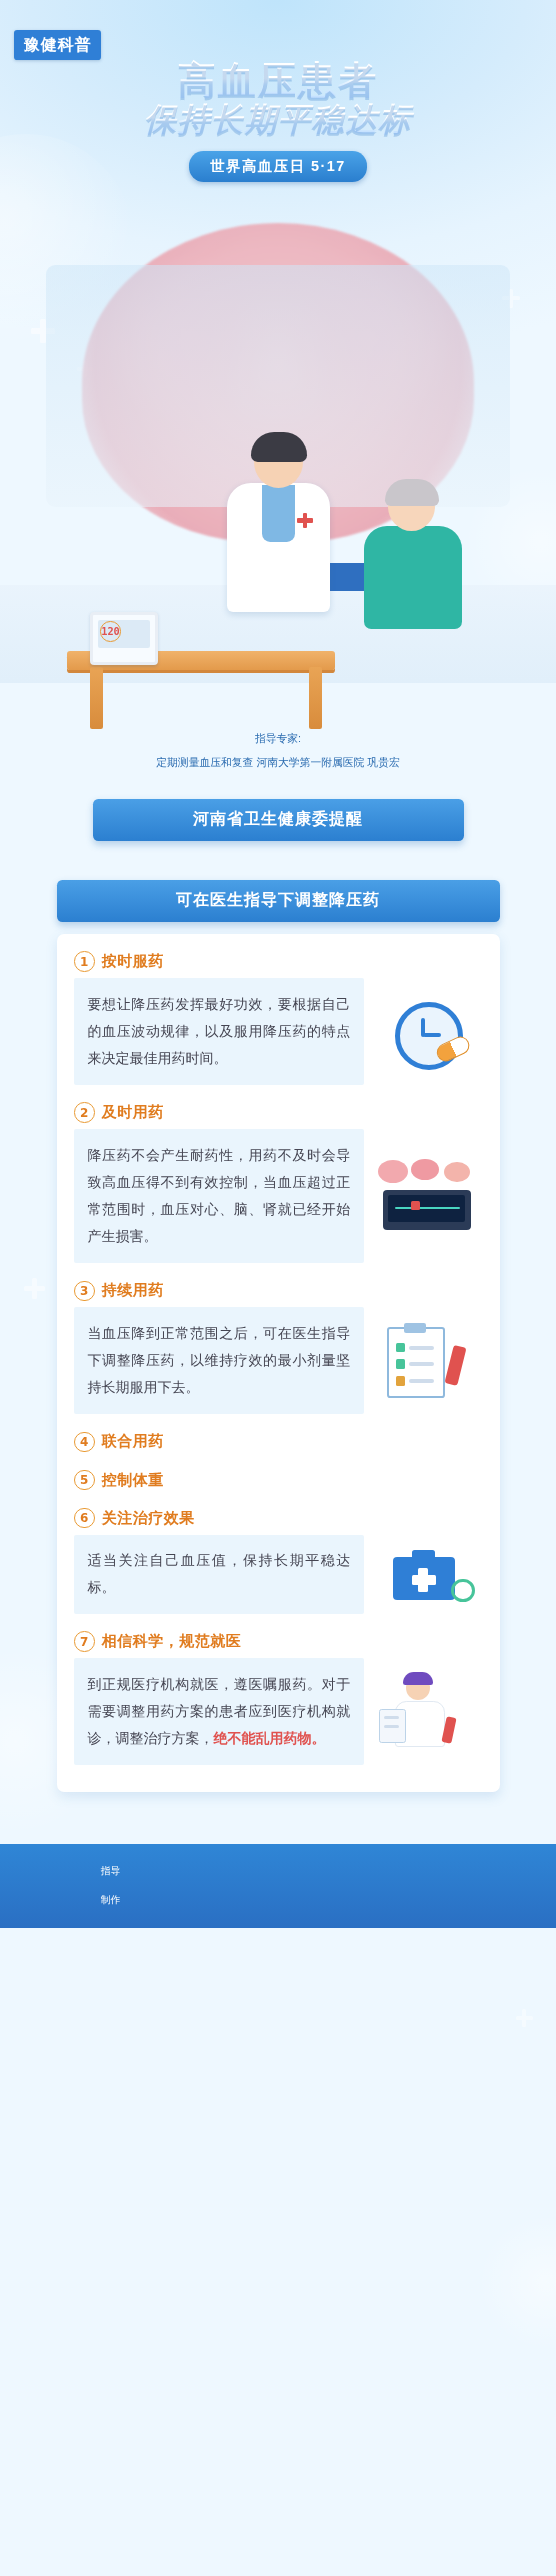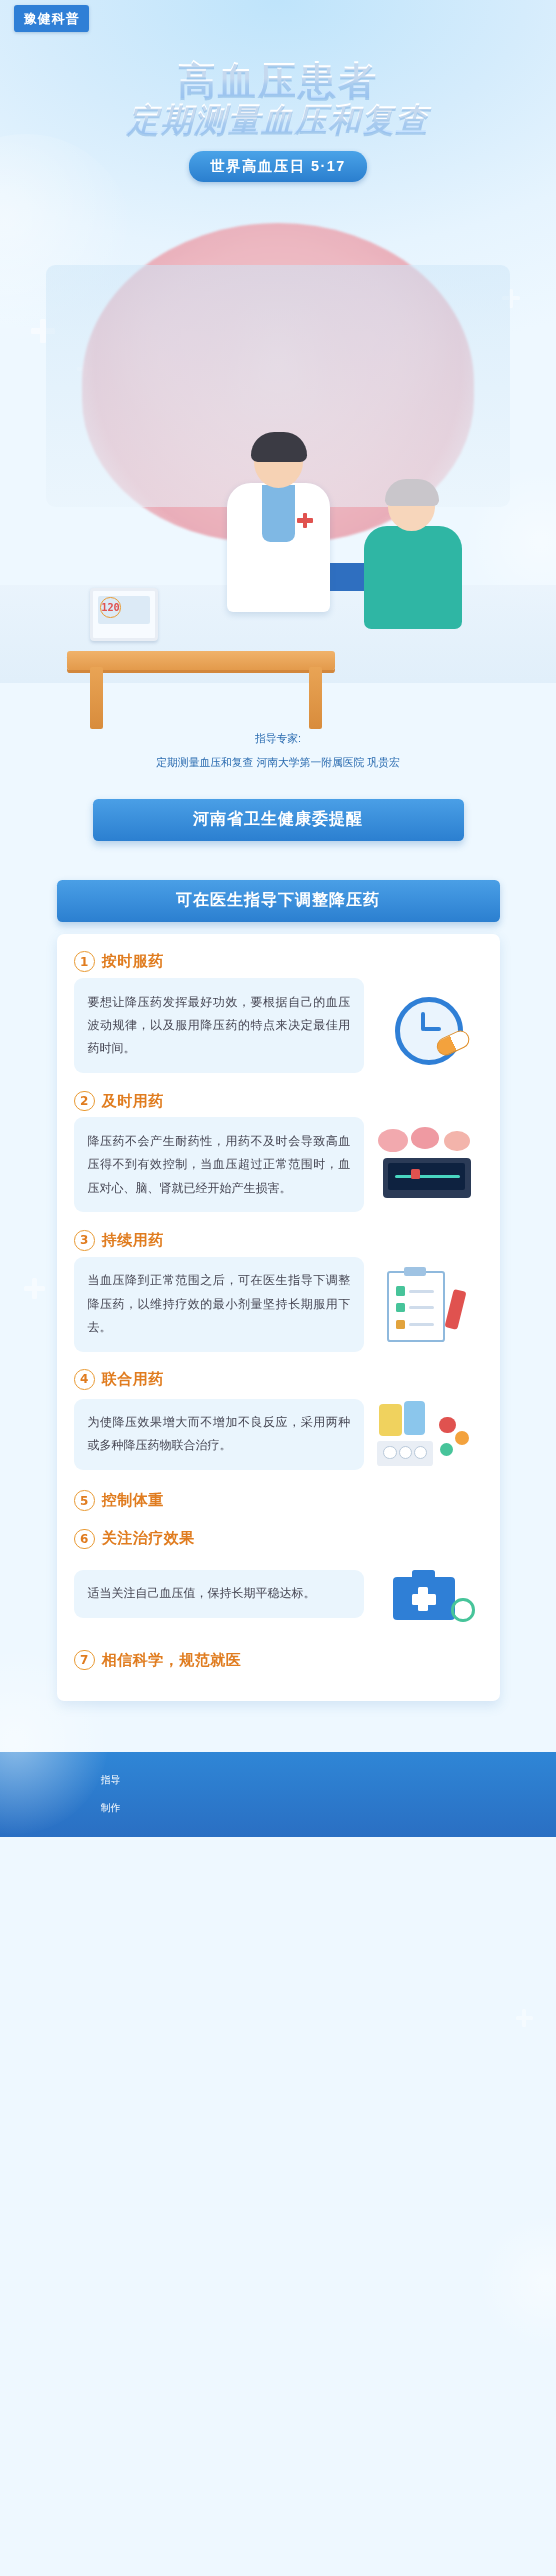--- a/index.html
+++ b/index.html
@@ -25,23 +25,23 @@
   .b3{width:185px;height:185px;left:-77px;top:1649px;background:radial-gradient(circle at 50% 50%,#ffffff 0%,rgba(255,255,255,0) 72%);}
   .b4{width:134px;height:134px;right:-57px;top:2215px;background:radial-gradient(circle at 50% 50%,#ffffff 0%,rgba(255,255,255,0) 72%);}
 
   .cross{position:absolute;opacity:.55;pointer-events:none;}
   .cross i{position:absolute;background:#ffffff;border-radius:1.5px;display:block;}
   .cross .h{left:0;top:38%;width:100%;height:24%;}
   .cross .v{top:0;left:38%;height:100%;width:24%;}
 
   
   .badge{
-    position:absolute;left:14.4px;top:5px;
+    position:absolute;left:14.4px;top:30px;
     background:#2f7fd6;color:#ffffff;
-    font-size:13px;letter-spacing:1px;
+    font-size:16px;letter-spacing:1px;
     padding:4.6px 9.3px;border-radius:3.1px;
     box-shadow:0 1px 3.1px rgba(20,70,130,.25);
     font-weight:bold;
   }
   
   .title-wrap{position:relative;padding-top:59px;text-align:center;}
   .title-1,.title-2{
     font-size:38px;font-weight:bold;line-height:1.12;letter-spacing:2.1px;
     background:linear-gradient(180deg,#ffffff 0%,#ffffff 45%,#d8ecff 60%,#bcdcff 100%);
     -webkit-background-clip:text;background-clip:text;color:transparent;
@@ -82,21 +82,21 @@
     background:linear-gradient(180deg,#e8f2fb 0%,#dbebf8 100%);opacity:.7;
   }
   .desk{
     position:absolute;left:67px;bottom:59px;width:268px;height:18.5px;
     background:linear-gradient(180deg,#f0b26a 0%,#e39a4b 100%);border-radius:3.1px;
     box-shadow:0 3.1px 0 #d2873c;
   }
   .desk-legL,.desk-legR{position:absolute;bottom:0;width:13.4px;height:62px;background:linear-gradient(180deg,#e9a455,#d88c3c);border-radius:2.1px;}
   .desk-legL{left:90px;} .desk-legR{left:309px;}
   .monitor{
-    position:absolute;left:90px;bottom:88px;width:62px;height:47px;
+    position:absolute;left:90px;bottom:64px;width:62px;height:47px;
     background:#f7fbff;border:3.1px solid #e9eef5;border-radius:4.1px;
     box-shadow:0 1.5px 3.1px rgba(40,80,130,.18);
   }
   .monitor .screen{position:absolute;left:5.2px;top:5.2px;right:5.2px;bottom:13.4px;background:#dceaf6;border-radius:2.1px;}
   .monitor .num{position:absolute;left:7.2px;top:6.2px;color:#e0524f;font-size:10.3px;font-weight:bold;font-family:"DejaVu Sans Mono",monospace;}
   .doctor{
     position:absolute;left:222px;bottom:77px;width:113px;height:216px;
   }
   .doc-head{position:absolute;left:32px;top:0;width:49px;height:52px;border-radius:50%;background:#f6d2b4;}
   .doc-hair{position:absolute;left:29px;top:-4.1px;width:56px;height:30px;border-radius:28px 28px 8.2px 8.2px;background:#3b3b44;}
@@ -148,22 +148,22 @@
     width:20.6px;height:20.6px;border-radius:50%;
     border:1.5px solid #e99a33;color:#e07c1f;
     font-size:12px;font-weight:bold;
     display:flex;align-items:center;justify-content:center;
     box-sizing:border-box;flex:none;
     font-family:"DejaVu Sans","Liberation Sans",sans-serif;
   }
   .step-title{font-size:15px;font-weight:bold;color:#e07c1f;letter-spacing:0.5px;}
   .step-body{display:flex;align-items:center;gap:10.3px;}
   .bubble{
-    flex:1;background:#eaf5fd;border-radius:9px;
-    padding:12.4px 13.4px;font-size:12px;line-height:1.95;color:#454552;text-align:justify;
+    flex:1;background:#eaf5fd;border-radius:2px;
+    padding:12.4px 13.4px;font-size:14px;line-height:1.95;color:#454552;text-align:justify;
   }
   .bubble b{color:#e0524f;}
   .art{width:108px;height:77px;flex:none;position:relative;}
 
   
   .pill{position:absolute;border-radius:515px;}
   .circ{position:absolute;border-radius:50%;}
   .rect{position:absolute;border-radius:3.1px;}
 
   
@@ -205,21 +205,21 @@
     </div>
   <div class="cross" style="right:23px;top:2009px;width:17.5px;height:17.5px;opacity:.45;">
       <i class="h"></i>
       <i class="v"></i>
     </div>
 
   <div class="badge">豫健科普</div>
 
   <div class="title-wrap">
     <div class="title-1">高血压患者</div>
-    <div class="title-2">定期测量血压和复查</div>
+    <div class="title-2">保持长期平稳达标</div>
     <div class="sub-ribbon">世界高血压日 5·17</div>
   </div>
 
   <div class="hero">
     <div class="hero-heart"></div>
     <div class="wall"></div>
     <div class="floor"></div>
     <div class="chair"></div>
 
     <div class="desk"></div>
@@ -318,34 +318,20 @@
           <div class="rect" style="left:75px;top:24px;width:13.4px;height:39px;background:#e0524f;border-radius:3.1px;transform:rotate(14deg);"></div>
         </div>
       </div>
     </div>
 
     <div class="step">
       <div class="step-head">
         <div class="num">4</div>
         <div class="step-title">联合用药</div>
       </div>
-      <div class="step-body">
-        <div class="bubble">为使降压效果增大而不增加不良反应，采用两种或多种降压药物联合治疗。</div>
-        <div class="art">
-          <div class="rect" style="left:5.2px;top:8.2px;width:23px;height:32px;background:#f0d25e;border-radius:4.1px;"></div>
-          <div class="rect" style="left:30px;top:5.2px;width:20.6px;height:34px;background:#8bc6ec;border-radius:4.1px;"></div>
-          <div class="rect" style="left:3.1px;top:45px;width:56px;height:25px;background:#e9eef5;border-radius:3.1px;"></div>
-          <div class="circ" style="left:9.3px;top:50px;width:11.3px;height:11.3px;background:#ffffff;border:1.5px solid #b9c9da;"></div>
-          <div class="circ" style="left:25px;top:50px;width:11.3px;height:11.3px;background:#ffffff;border:1.5px solid #b9c9da;"></div>
-          <div class="circ" style="left:40px;top:50px;width:11.3px;height:11.3px;background:#ffffff;border:1.5px solid #b9c9da;"></div>
-          <div class="circ" style="left:65px;top:20.6px;width:16.5px;height:16.5px;background:#e0524f;"></div>
-          <div class="circ" style="left:81px;top:35px;width:14.4px;height:14.4px;background:#f3a23d;"></div>
-          <div class="circ" style="left:66px;top:47px;width:13.4px;height:13.4px;background:#47c49a;"></div>
-        </div>
-      </div>
     </div>
 
     <div class="step">
       <div class="step-head">
         <div class="num">5</div>
         <div class="step-title">控制体重</div>
       </div>
     </div>
 
     <div class="step">
@@ -362,20 +348,32 @@
           <div class="rect" style="left:38px;top:39px;width:24px;height:10.3px;background:#ffffff;border-radius:1.5px;"></div>
           <div class="circ" style="left:77px;top:43px;width:17.5px;height:17.5px;border:3.1px solid #47c49a;"></div>
         </div>
       </div>
     </div>
 
     <div class="step" style="margin-bottom:3.1px;">
       <div class="step-head">
         <div class="num">7</div>
         <div class="step-title">相信科学，规范就医</div>
+      </div>
+      <div class="step-body">
+        <div class="bubble">到正规医疗机构就医，遵医嘱服药。对于需要调整用药方案的患者应到医疗机构就诊，调整治疗方案，<b>绝不能乱用药物。</b></div>
+        <div class="art">
+          <div class="circ" style="left:32px;top:3.1px;width:24px;height:24px;background:#f6d2b4;"></div>
+          <div class="rect" style="left:29px;top:-1px;width:30px;height:13.4px;background:#6f4bbf;border-radius:14.4px 14.4px 3.1px 3.1px;"></div>
+          <div class="rect" style="left:20.6px;top:28px;width:48px;height:44px;background:#ffffff;border:1.5px solid #e1e9f2;border-radius:11.3px 11.3px 3.1px 3.1px;"></div>
+          <div class="rect" style="left:5.2px;top:36px;width:25px;height:32px;background:#f3f7fc;border:1.5px solid #bcd3e8;border-radius:2.6px;"></div>
+          <div class="rect" style="left:10.3px;top:43px;width:14.4px;height:3.1px;background:#cfdceb;"></div>
+          <div class="rect" style="left:10.3px;top:52px;width:14.4px;height:3.1px;background:#cfdceb;"></div>
+          <div class="rect" style="left:70px;top:44px;width:10.3px;height:26px;background:#e0524f;border-radius:2.6px;transform:rotate(12deg);"></div>
+        </div>
       </div>
     </div>
 
   </div>
 
   <div class="spacer"></div>
 
   <div class="footer">
     <div class="footer-inner">
       <div class="f-right">

